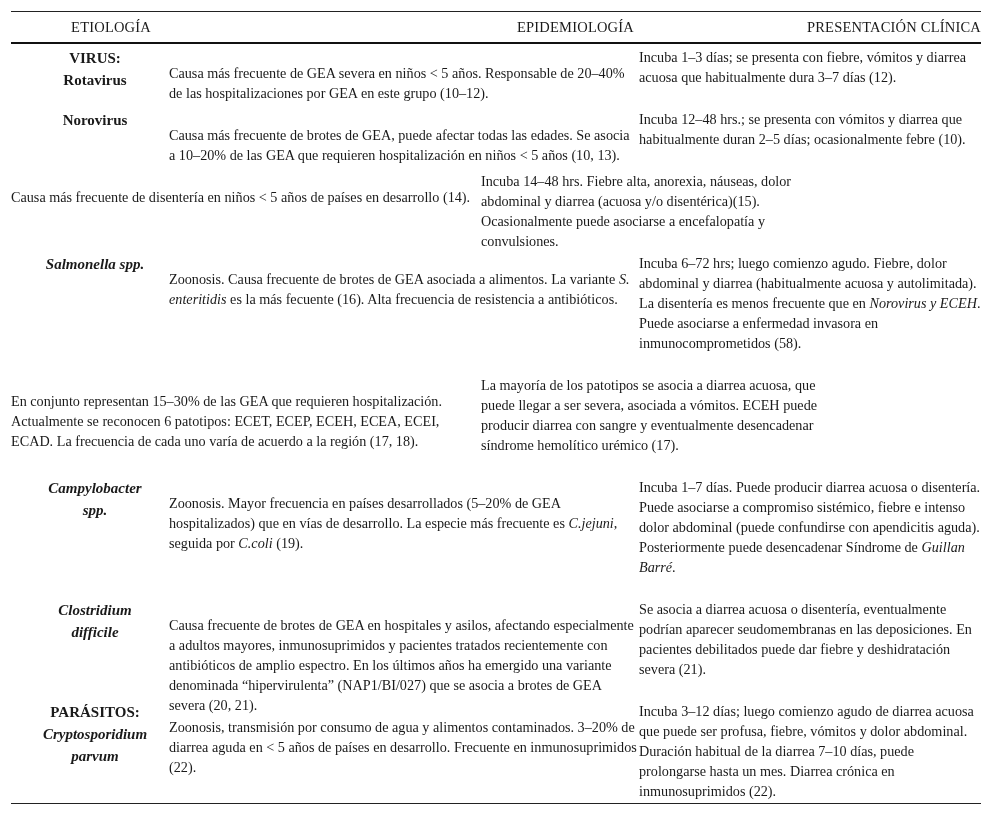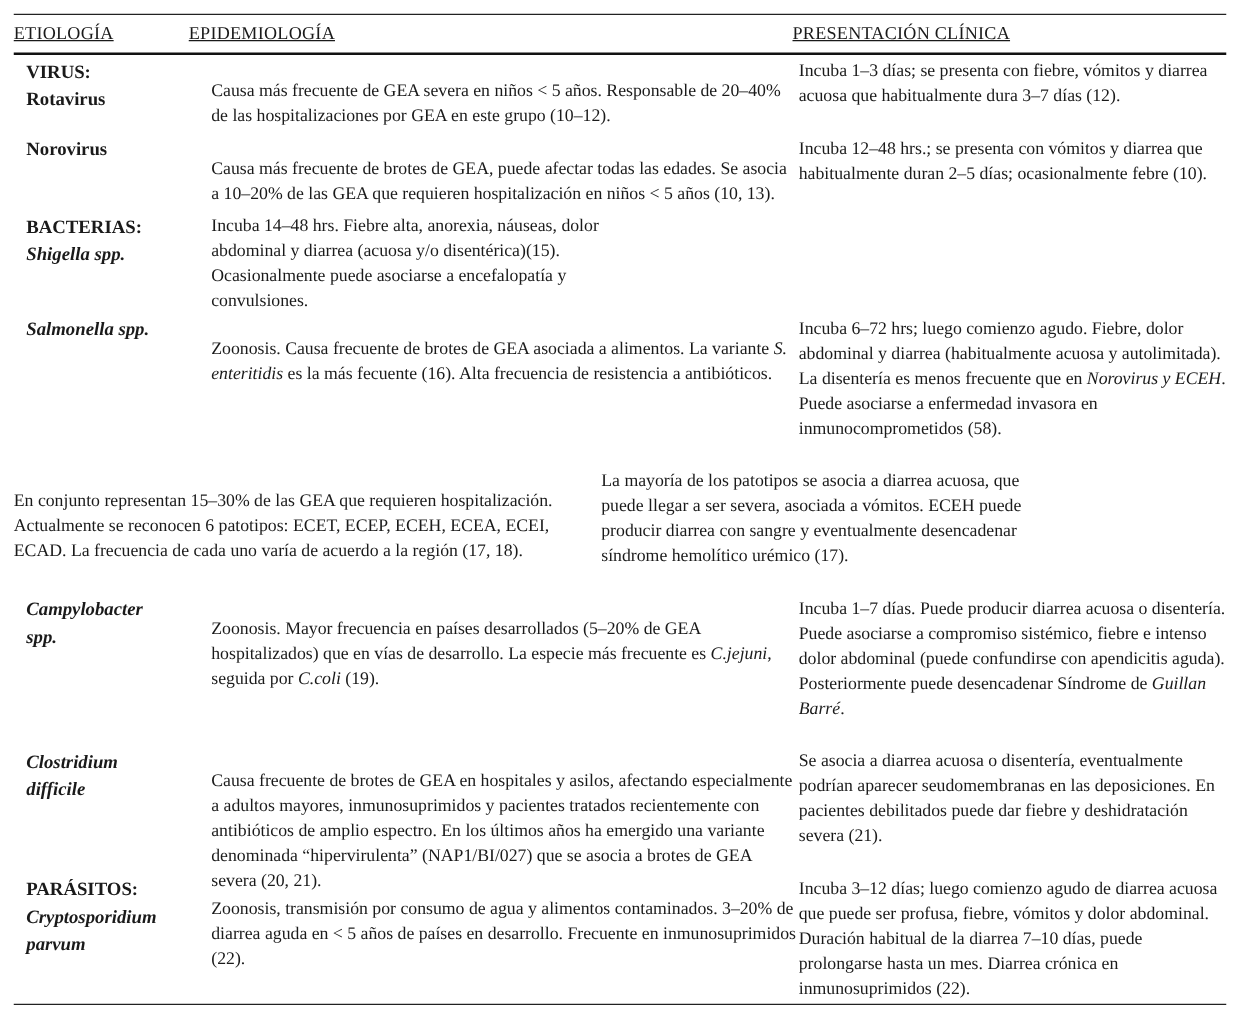--- a/index.html
+++ b/index.html
@@ -2,29 +2,29 @@
 <html><head>
   <meta charset="utf-8">
   <style>
     html, body { margin: 0; padding: 0; background: #ffffff; }
     body { width: 992px; height: 817px; position: relative; overflow: hidden;
       font-family: "Liberation Serif", "DejaVu Serif", serif; color: #1a1a1a; }
     .tbl { position: absolute; left: 11px; top: 11px; width: 970px;
       border-top: 1px solid #222; border-bottom: 1px solid #222; }
     .hdr { display: flex; height: 30px; align-items: center; border-bottom: 2px solid #111;
       font-size: 14.5px; letter-spacing: 0.2px; }
-    .hdr div { text-align: left; text-decoration: underline; }
+    .hdr div { text-align: right; }
     .c1 { width: 146px; flex: none; }
     .c2 { width: 470px; flex: none; }
     .c3 { width: 354px; flex: none; }
     .hdr .c1 { width: 140px; }
     .hdr .c2 { width: 483px; }
     .hdr .c3 { width: 347px; }
     .row { display: flex; font-size: 14.2px; line-height: 20px; }
-    .row .c1 { padding-left: 10px; padding-top: 3px; box-sizing: border-box; width: 158px; font-weight: bold; line-height: 22px; font-size: 15px; }
+    .row .c1 { padding-left: 10px; padding-top: 3px; box-sizing: border-box; width: 158px; font-weight: bold; line-height: 22px; font-size: 15px; text-align: center; }
     .row .c2 { width: 470px; padding-top: 19px; }
     .row .c3 { width: 342px; padding-top: 3px; }
     .it { font-style: italic; }
     .bi { font-style: italic; font-weight: bold; }
   </style>
 </head>
 <body>
 
 <div class="tbl">
   <div class="hdr">
@@ -44,24 +44,21 @@
 
   <div class="row" style="height:62px">
     <div class="c1">
       <div>Norovirus</div>
     </div>
     <div class="c2">Causa más frecuente de brotes de GEA, puede afectar todas las edades. Se asocia a 10–20% de las GEA que requieren hospitalización en niños &lt;  5 años (10, 13).</div>
     <div class="c3">Incuba 12–48 hrs.; se presenta con vómitos y diarrea que habitualmente duran 2–5 días; ocasionalmente febre (10).</div>
   </div>
 
   <div class="row" style="height:82px">
-    <div class="c1">
-      <div>BACTERIAS:</div>
-      <div class="bi">Shigella spp.</div>
-    </div>
+    <div class="c2">Causa más frecuente de disentería en niños &lt;  5 años de países en desarrollo (14).</div>
     <div class="c3">Incuba 14–48 hrs. Fiebre alta, anorexia, náuseas, dolor abdominal y diarrea (acuosa y/o disentérica)(15). Ocasionalmente puede asociarse a encefalopatía y convulsiones.</div>
   </div>
 
   <div class="row" style="height:122px">
     <div class="c1">
       <div class="bi">Salmonella spp.</div>
     </div>
     <div class="c2"><span>Zoonosis. Causa frecuente de brotes de GEA asociada a alimentos. La variante </span><span class="it">S. enteritidis</span><span> es la más fecuente (16). Alta frecuencia de resistencia a antibióticos.</span></div>
     <div class="c3"><span>Incuba 6–72 hrs; luego comienzo agudo. Fiebre, dolor abdominal y diarrea (habitualmente acuosa y autolimitada). La disentería es menos frecuente que en </span><span class="it">Norovirus y ECEH</span><span>. Puede asociarse a enfermedad invasora en inmunocomprometidos (58).</span></div>
   </div>

